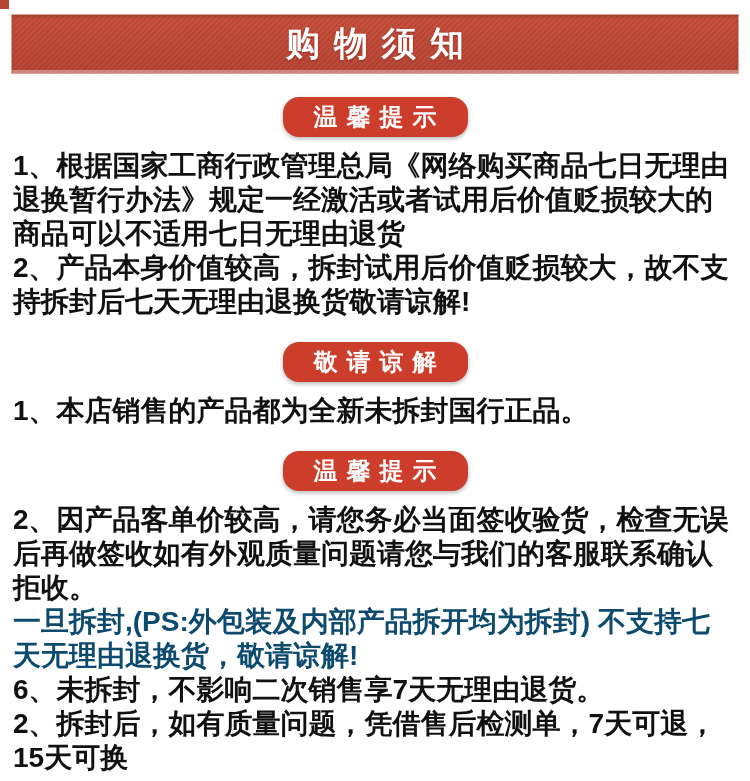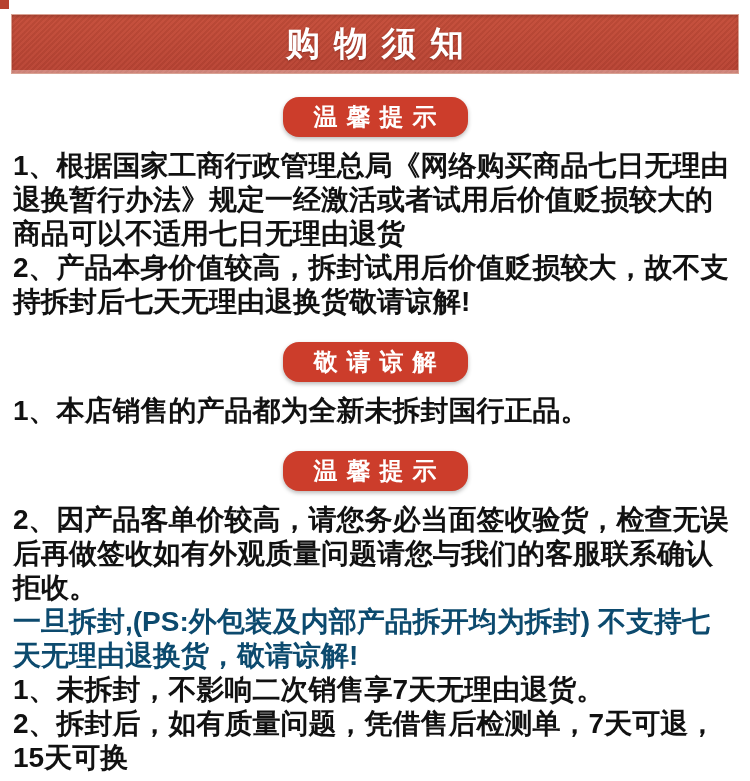--- a/index.html
+++ b/index.html
@@ -100,17 +100,17 @@
   <div class="content">
     <p class="first">1、本店销售的产品都为全新未拆封国行正品。</p>
   </div>
 </section>
 
 <section>
   <span class="badge">温馨提示</span>
   <div class="content">
     <p class="first">2、因产品客单价较高，请您务必当面签收验货，检查无误后再做签收如有外观质量问题请您与我们的客服联系确认拒收。</p>
     <p class="red-center">一旦拆封,(PS:外包装及内部产品拆开均为拆封) 不支持七天无理由退换货，敬请谅解!</p>
-    <p>1、未拆封，不影响二次销售享7天无理由退货。</p>
+    <p>6、未拆封，不影响二次销售享7天无理由退货。</p>
     <p>2、拆封后，如有质量问题，凭借售后检测单，7天可退，15天可换</p>
 
   </div>
 </section>
 
 </body></html>

